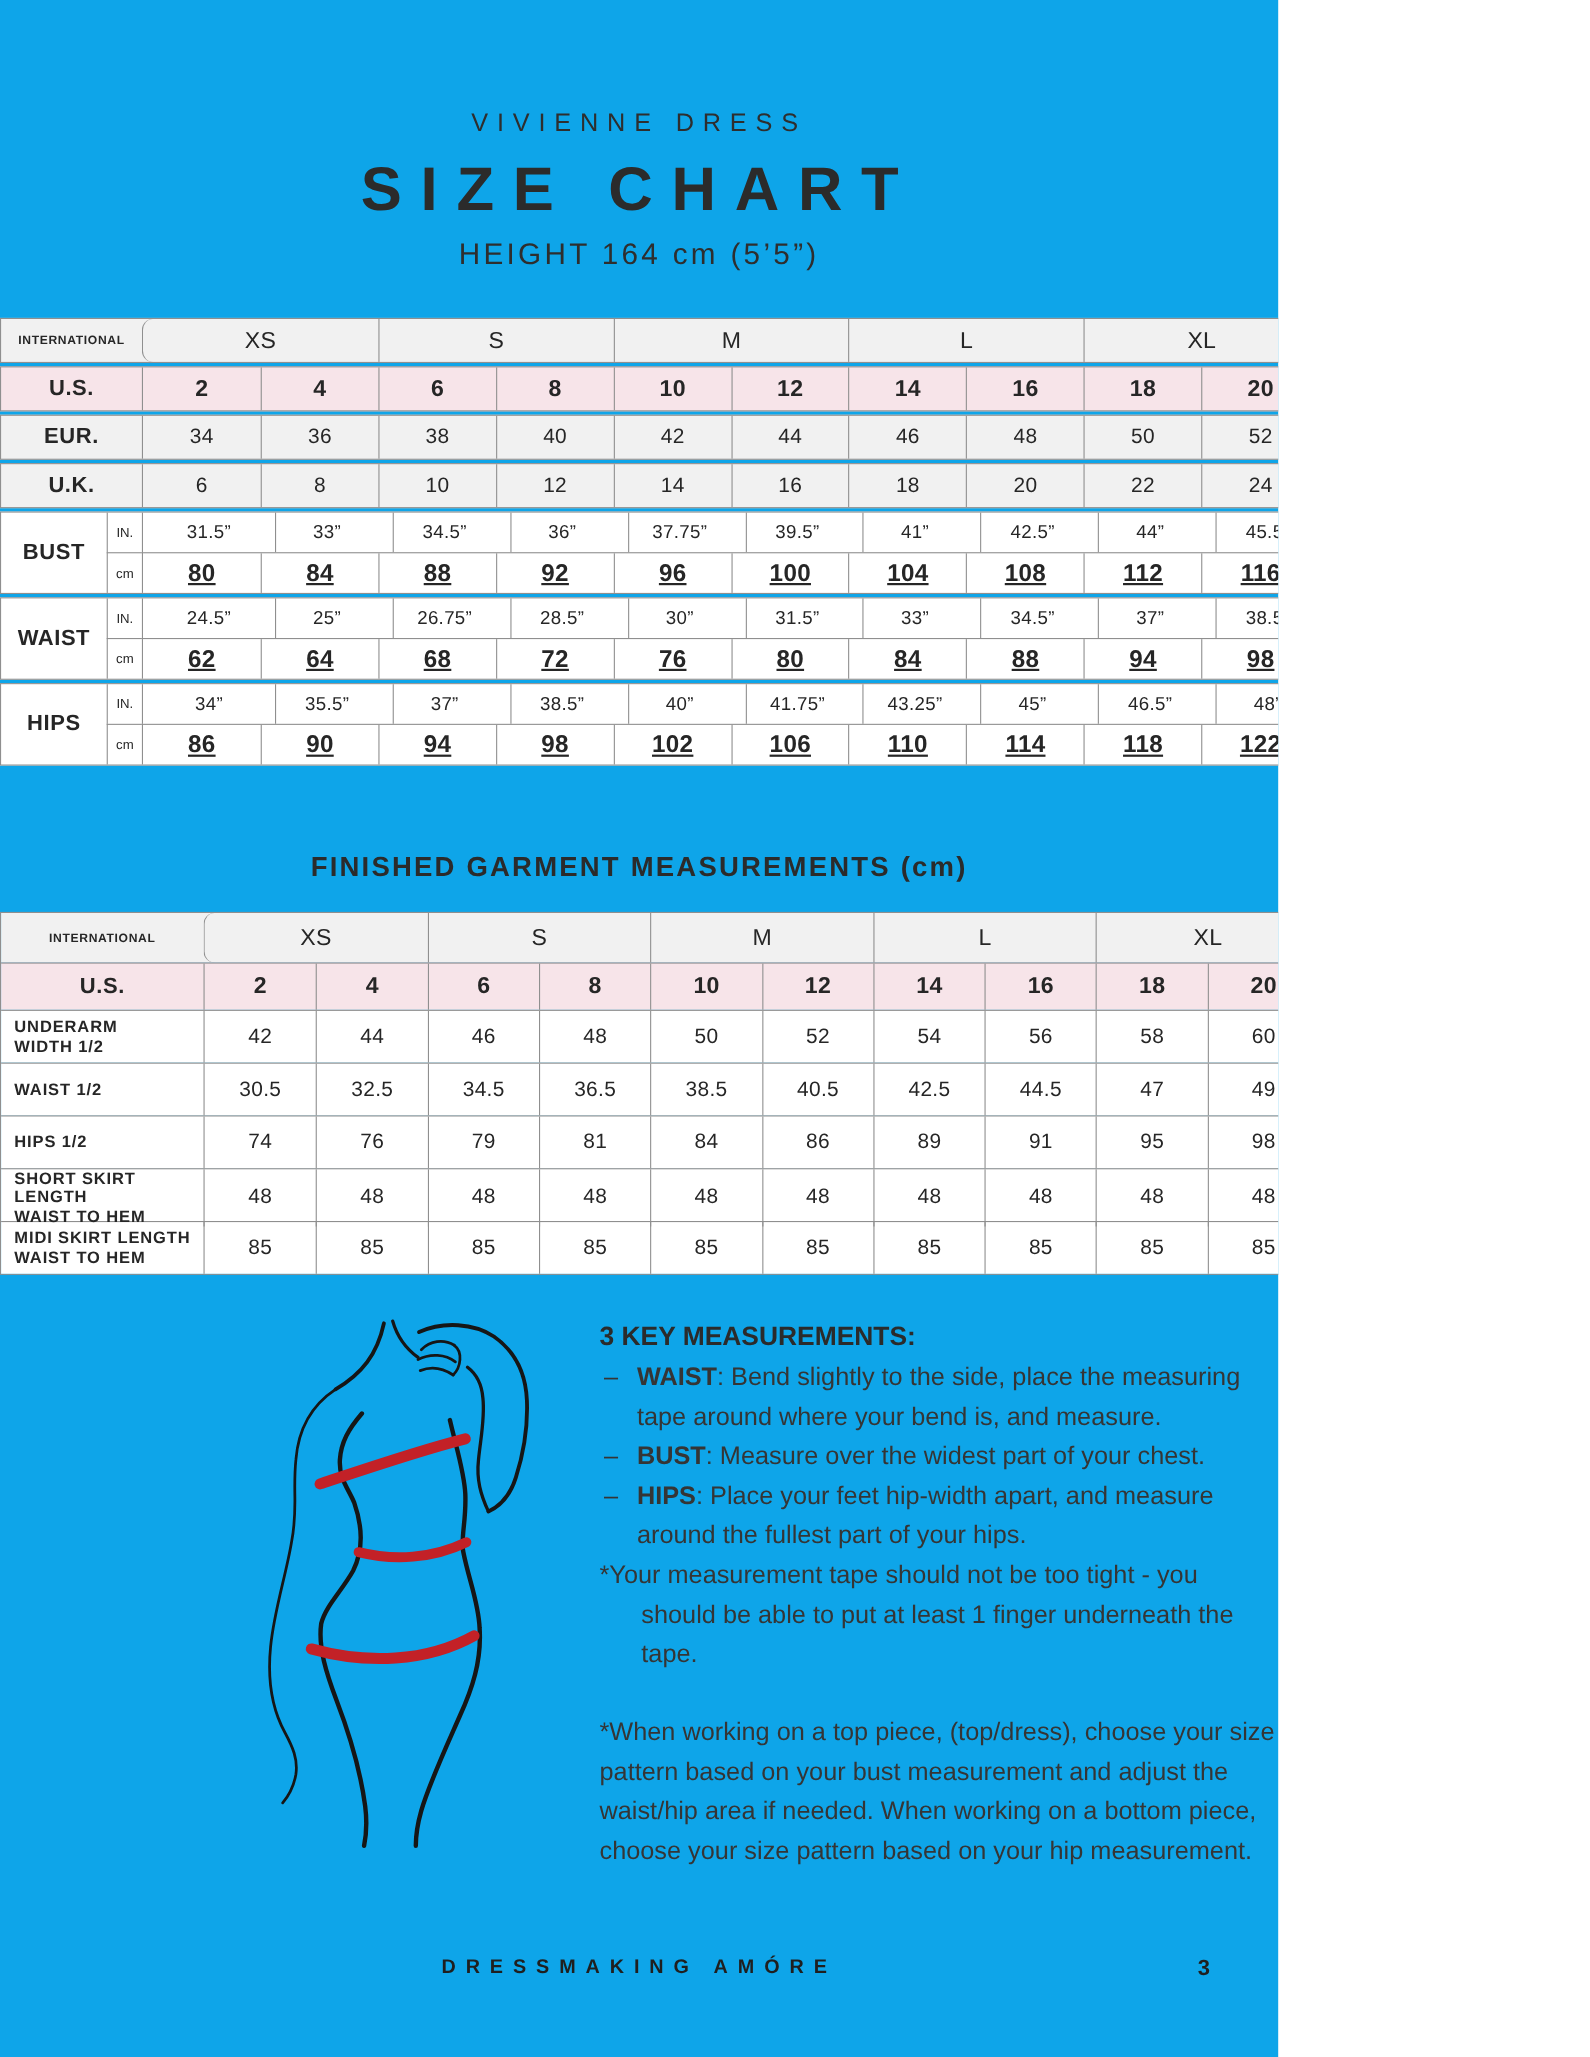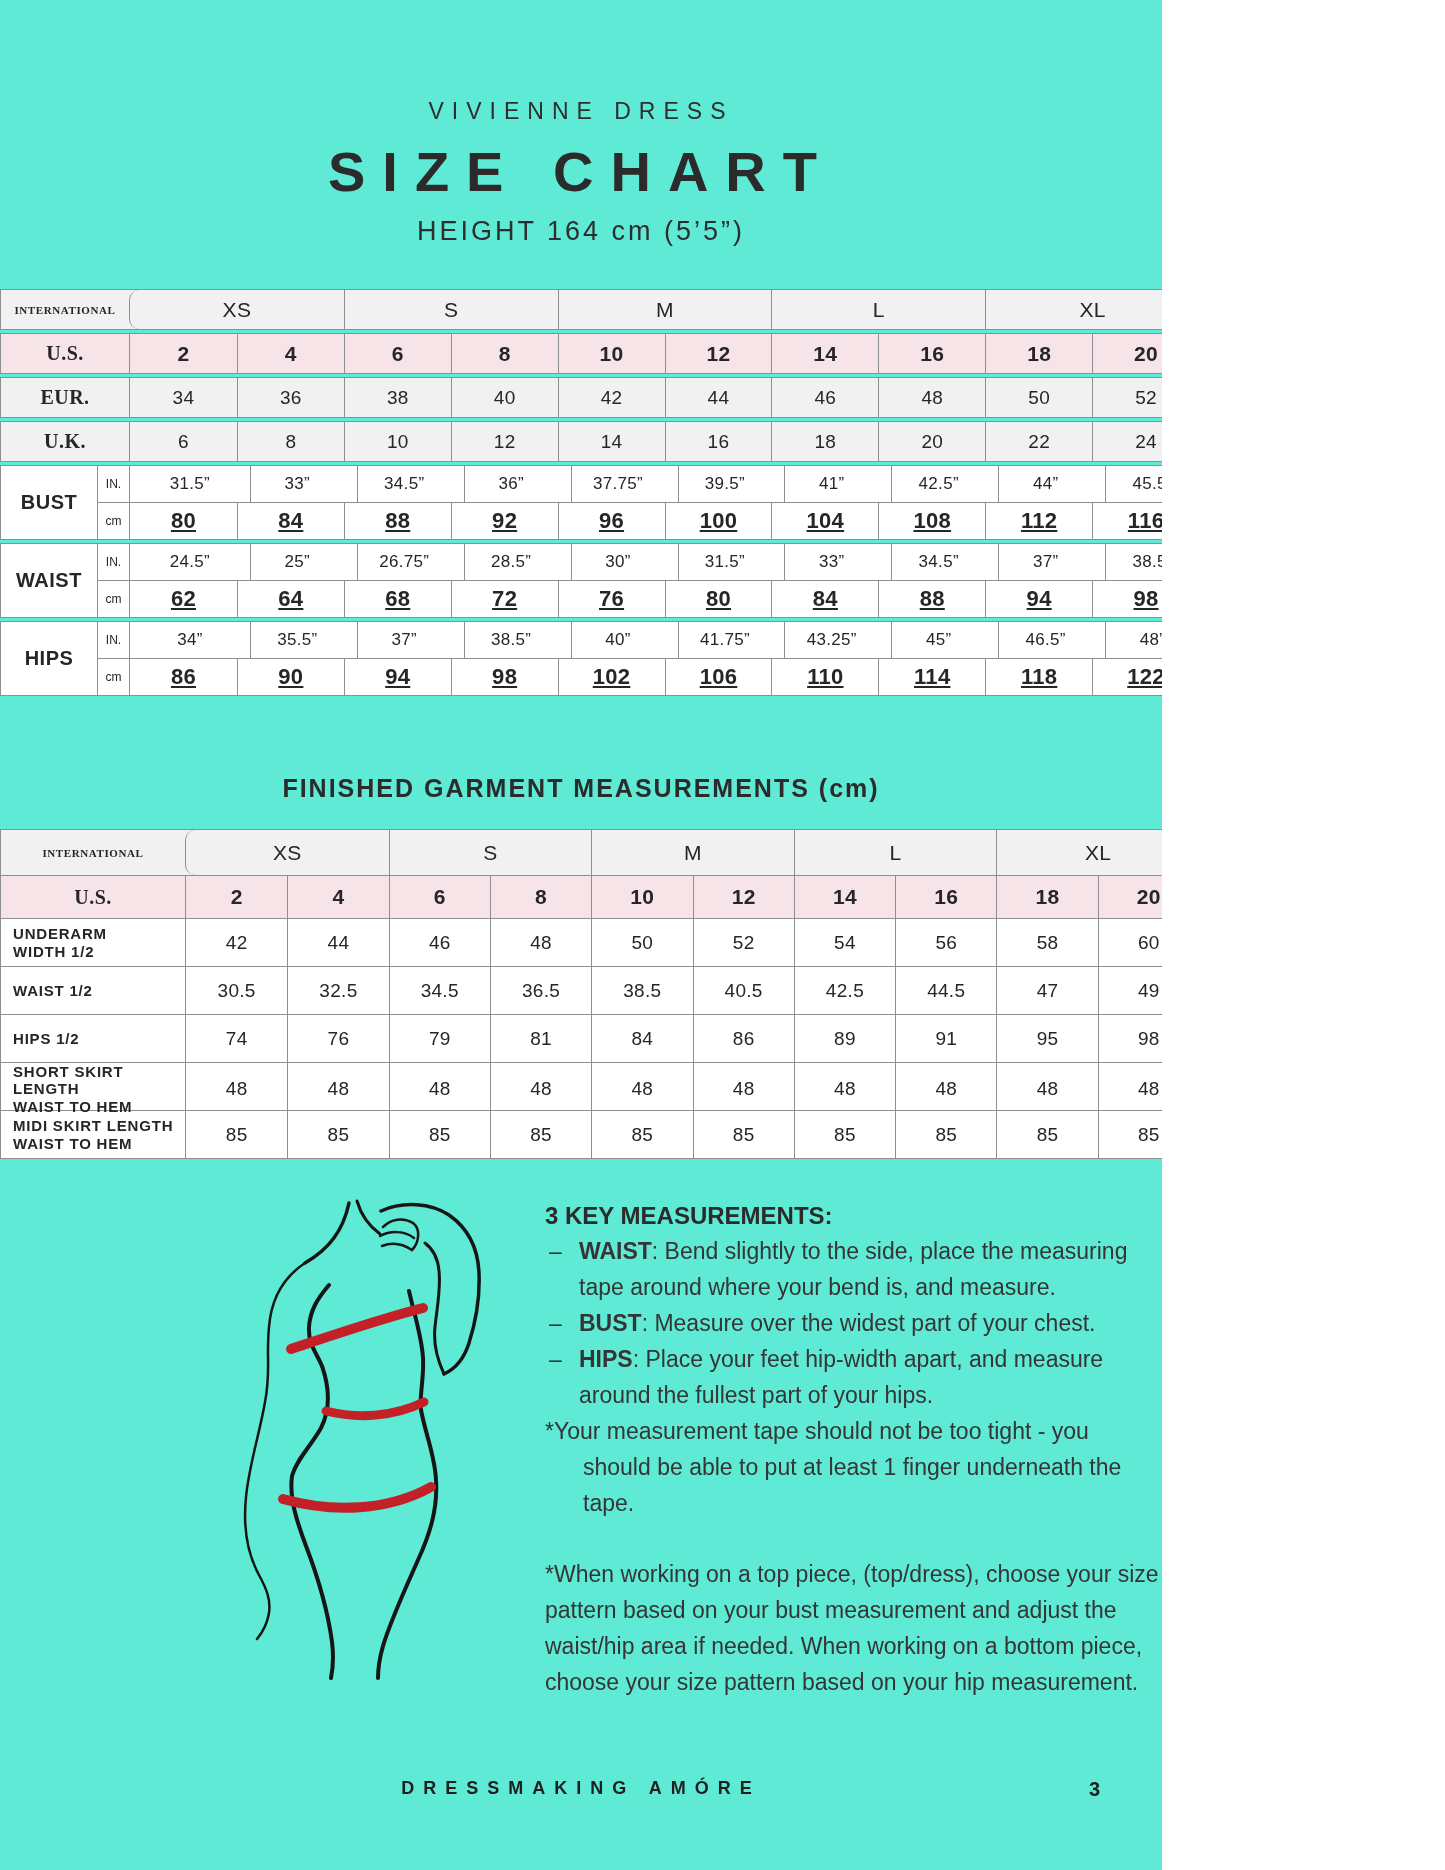--- a/index.html
+++ b/index.html
@@ -4,37 +4,37 @@
 <style>
   :root{
     --border:#8f8f8f;
     --pink:#f7e4e9;
     --gray:#f1f1f1;
     --ink:#262626;
     --red:#c32127;
   }
   *{box-sizing:border-box;margin:0;padding:0;}
   body{background:#ffffff;font-family:"Liberation Sans", sans-serif;color:var(--ink);}
-  .sheet{position:relative;width:1162px;height:1870px;background:#5eead4;overflow:hidden;}
+  .sheet{position:relative;width:1162px;height:1870px;background:#0ea5e9;overflow:hidden;}
 
   
   .hdr-block{padding-top:98px;text-align:center;}
   .pattern-name{font-size:23px;letter-spacing:8px;font-weight:500;color:#2e2e2e;}
   .page-title{font-size:56px;letter-spacing:17px;font-weight:700;color:#2b2b2b;margin-top:14px;}
   .height-note{font-size:27px;letter-spacing:3px;font-weight:400;color:#2e2e2e;margin-top:12px;}
 
   
   .tbl{width:1200px;margin:0 auto;}
   .t1{margin-top:42px;}
   .band{display:grid;border:1px solid var(--border);background:#fff;}
   .band + .band{margin-top:3px;}
   .band-hdr{grid-template-columns:128px 1fr;height:41px;}
   .band-gray{background:var(--gray);}
   .band-pink{background:var(--pink);}
-  .lbl{display:flex;align-items:center;justify-content:center;font-weight:700;font-size:20px;letter-spacing:0.5px;font-family:Liberation Serif, serif;}
+  .lbl{display:flex;align-items:center;justify-content:center;font-weight:700;font-size:20px;letter-spacing:0.5px;}
   .lbl-small{font-size:11px;letter-spacing:0.6px;}
   .cells{display:grid;border-left:1px solid var(--border);}
   .cells5{grid-template-columns:repeat(5,1fr);border-radius:10px;}
   .cells10{grid-template-columns:repeat(10,1fr);}
   .cells .cell{display:flex;align-items:center;justify-content:center;font-size:19px;letter-spacing:0.3px;}
   .cells .cell + .cell{border-left:1px solid var(--border);}
   .band-pink .cells10 .cell{font-weight:700;font-size:21px;}
   .group-row .cell{font-size:21px;}
 
   

